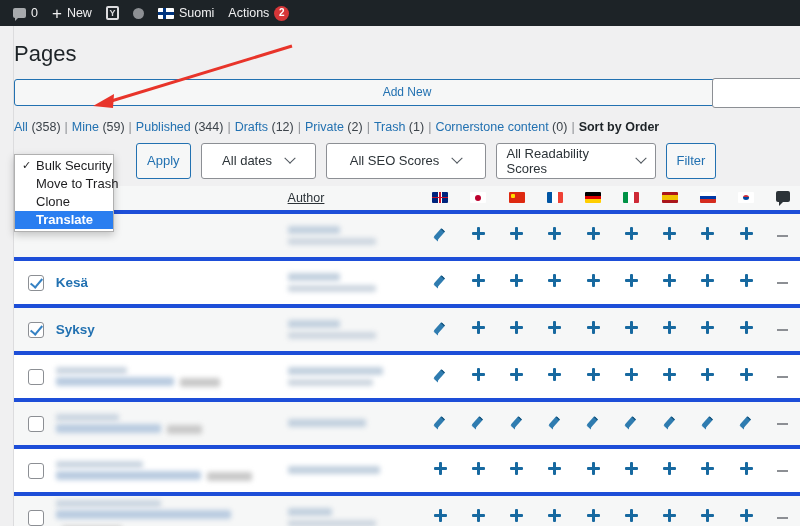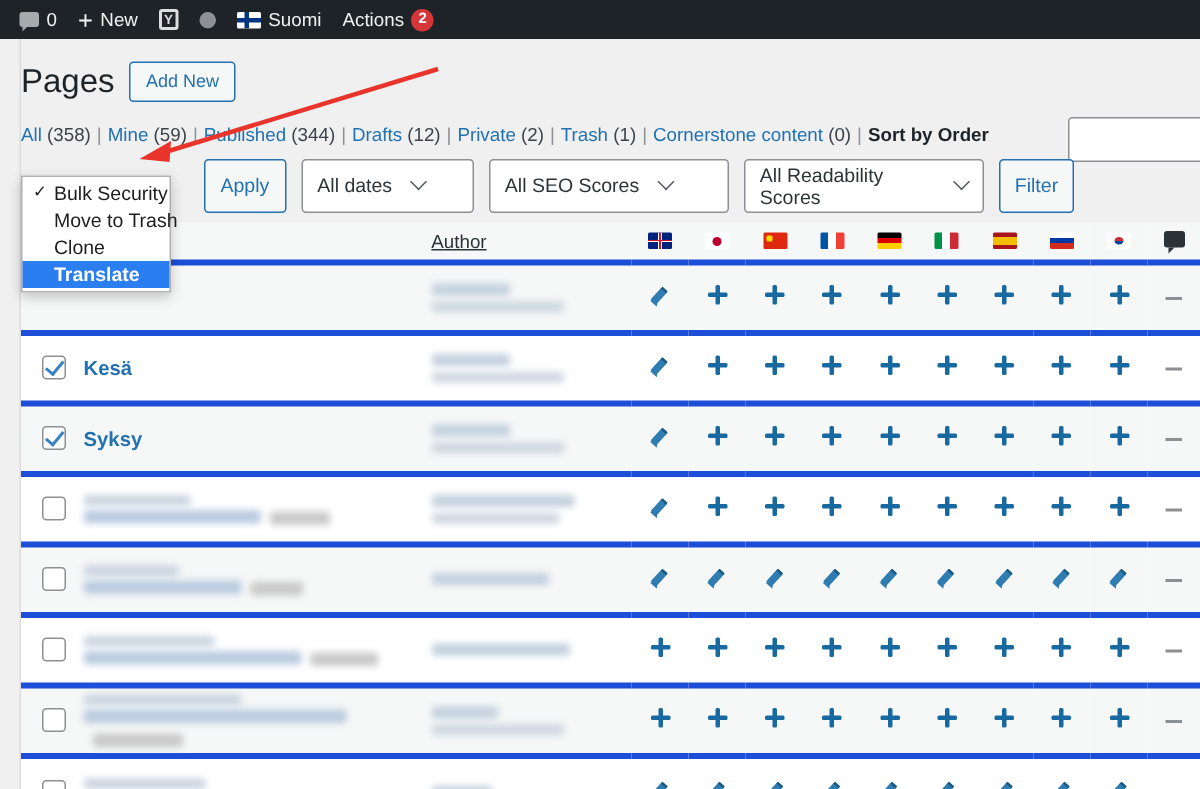--- a/index.html
+++ b/index.html
@@ -53,21 +53,21 @@
     font-size:10px; line-height:14px; min-width:15px; height:15px;
     padding:0 4px; text-align:center; font-weight:600;
   }
 
   
   #rail { position:absolute; left:0; top:26px; width:14px; bottom:0; background:#f0f0f1; border-right:1px solid #dcdcde; z-index:5;}
 
   
   #wrap { position:absolute; left:14px; top:26px; right:0; bottom:0; background:#f0f0f1; }
 
-  #titlebar { padding:14px 0 0 0; display:flex; align-items:center; gap:10px; padding-left:0px; }
+  #titlebar { padding:14px 0 0 0; display:flex; gap:10px; padding-left:0px;flex-direction:column; }
   h1#page-title { font-size:22px; font-weight:400; color:#1d2327; margin:0; line-height:1.3; }
   #add-new {
     border:1px solid #2271b1; color:#2271b1; background:#f6f7f7;
     border-radius:3px; font-size:12px; padding:3px 10px; line-height:1.6;
     cursor:pointer; font-weight:400;
   }
 
   #subsubsub {
     margin:14px 0 0 0; font-size:12.5px; color:#3c434a; white-space:nowrap;
   }
@@ -84,21 +84,21 @@
   
   #tablenav {
     margin-top:12px; display:flex; align-items:center; gap:10px; height:30px;
     position:relative;
   }
   .wp-select, .wp-btn {
     height:30px; border:1px solid #8c8f94; border-radius:3px;
     background:#fff; color:#2c3338; font-size:13px; padding:17px 10px;
     display:flex; align-items:center; cursor:pointer;
   }
-  .wp-select { justify-content:flex-start; gap:14px; }
+  .wp-select { justify-content:center; gap:14px; }
   .wp-select .chev {
     width:8px; height:8px; border-right:1.6px solid #50575e; border-bottom:1.6px solid #50575e;
     transform:rotate(45deg) translate(-2px,-2px); flex:none;
   }
   .wp-btn { background:#f6f7f7; border-color:#2271b1; color:#2271b1; }
   .sel-bulk { width:112px; visibility:hidden; }
   .sel-dates { width:115px; }
   .sel-seo { width:160px; }
   .sel-read { width:160px; }
 

